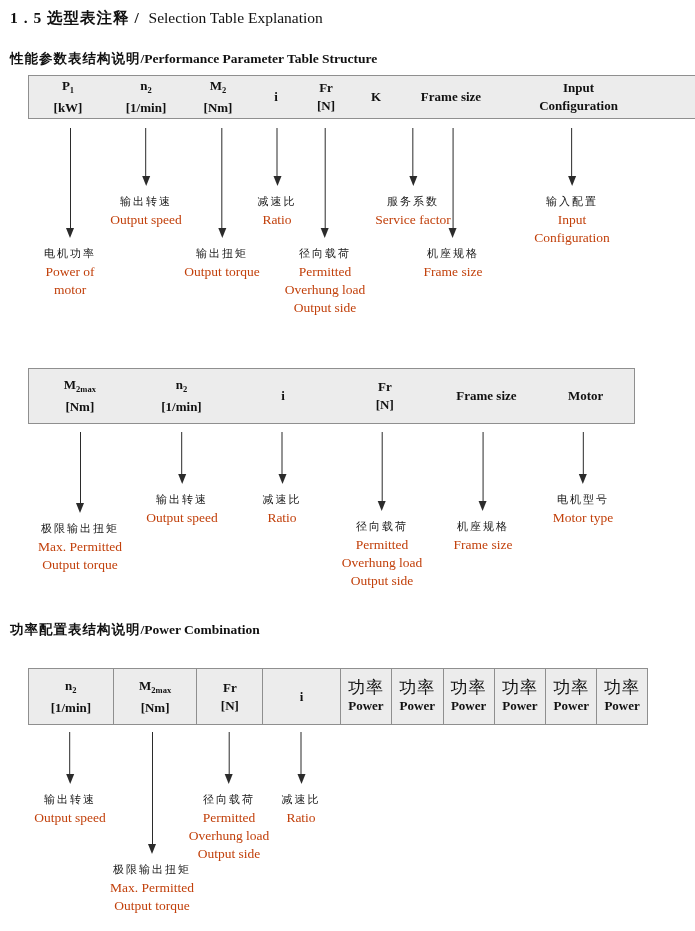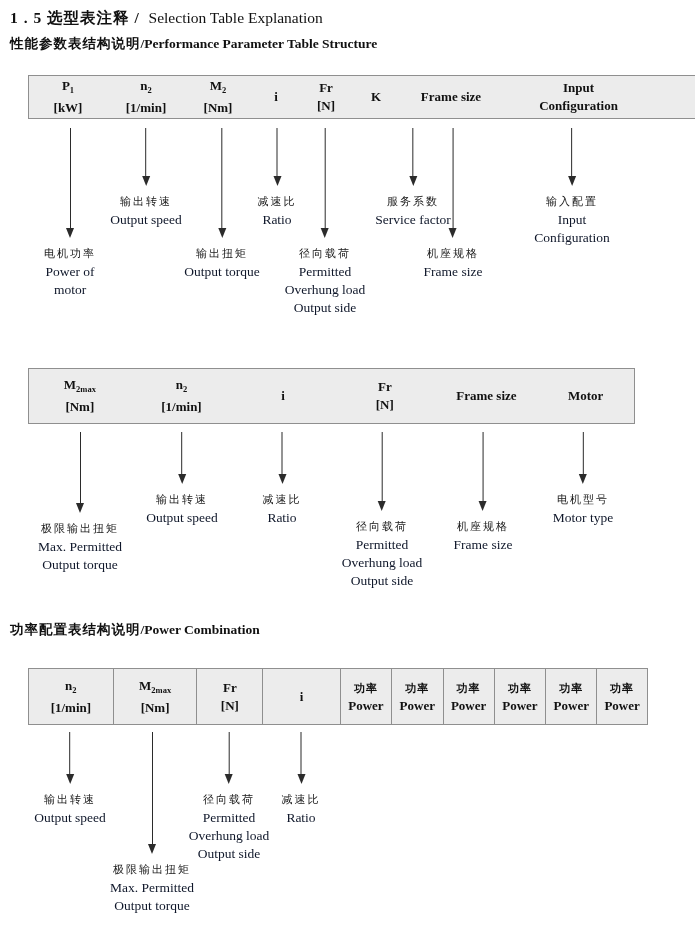--- a/index.html
+++ b/index.html
@@ -17,44 +17,44 @@
   .tbl {
     position:absolute; left:28px; display:flex;
     background:#ececec; border:1px solid #8f8f8f;
   }
   .cell {
     display:flex; flex-direction:column; justify-content:center; align-items:center;
     font-weight:bold; font-size:13px; line-height:18px; text-align:center;
   }
   .cell sub { font-size:8.5px; vertical-align:-3px; font-weight:bold; }
   .tbl3 .cell + .cell { border-left:1px solid #8f8f8f; }
-  .cell .cn { font-weight:bold; font-size:11px; letter-spacing:1px; }
+  .cell .cn { font-weight:normal; font-size:17px; letter-spacing:1px; }
 
   .ann { position:absolute; transform:translateX(-50%); display:flex; flex-direction:column; align-items:center; }
   .stem { width:1px; background:#2b2b2b; position:relative; }
   .stem::after {
     content:""; position:absolute; left:50%; bottom:-10px; transform:translateX(-50%);
     border-left:4.5px solid transparent; border-right:4.5px solid transparent;
     border-top:10px solid #2b2b2b;
   }
   .lbl { margin-top:17px; text-align:center; white-space:nowrap; }
   .lbl .zh { font-size:11px; letter-spacing:2px; line-height:17.5px; color:#1a1a1a; }
-  .lbl .en { font-size:13.5px; line-height:18px; color:#0f172a; }
+  .lbl .en { font-size:13.5px; line-height:18px; color:#c2410c; }
 </style>
 </head>
 <body>
 
 <div class="page">
 
   <div class="page-title">
     <span class="zh">1 . 5 选型表注释 /</span>
     <span class="en">Selection Table Explanation</span>
   </div>
 
-  <div class="sec-heading" style="top:35px;">
+  <div class="sec-heading" style="top:50px;">
     <span class="zh">性能参数表结构说明</span><span>/Performance Parameter Table Structure</span>
   </div>
 
   <div class="tbl" style="top:75px; width:682px; height:44px;">
     <div class="cell" style="width:78px;">
         <div><span>P</span><sub>1</sub></div>
         <div>[kW]</div>
       </div>
     <div class="cell" style="width:78px;">
         <div><span>n</span><sub>2</sub></div>

